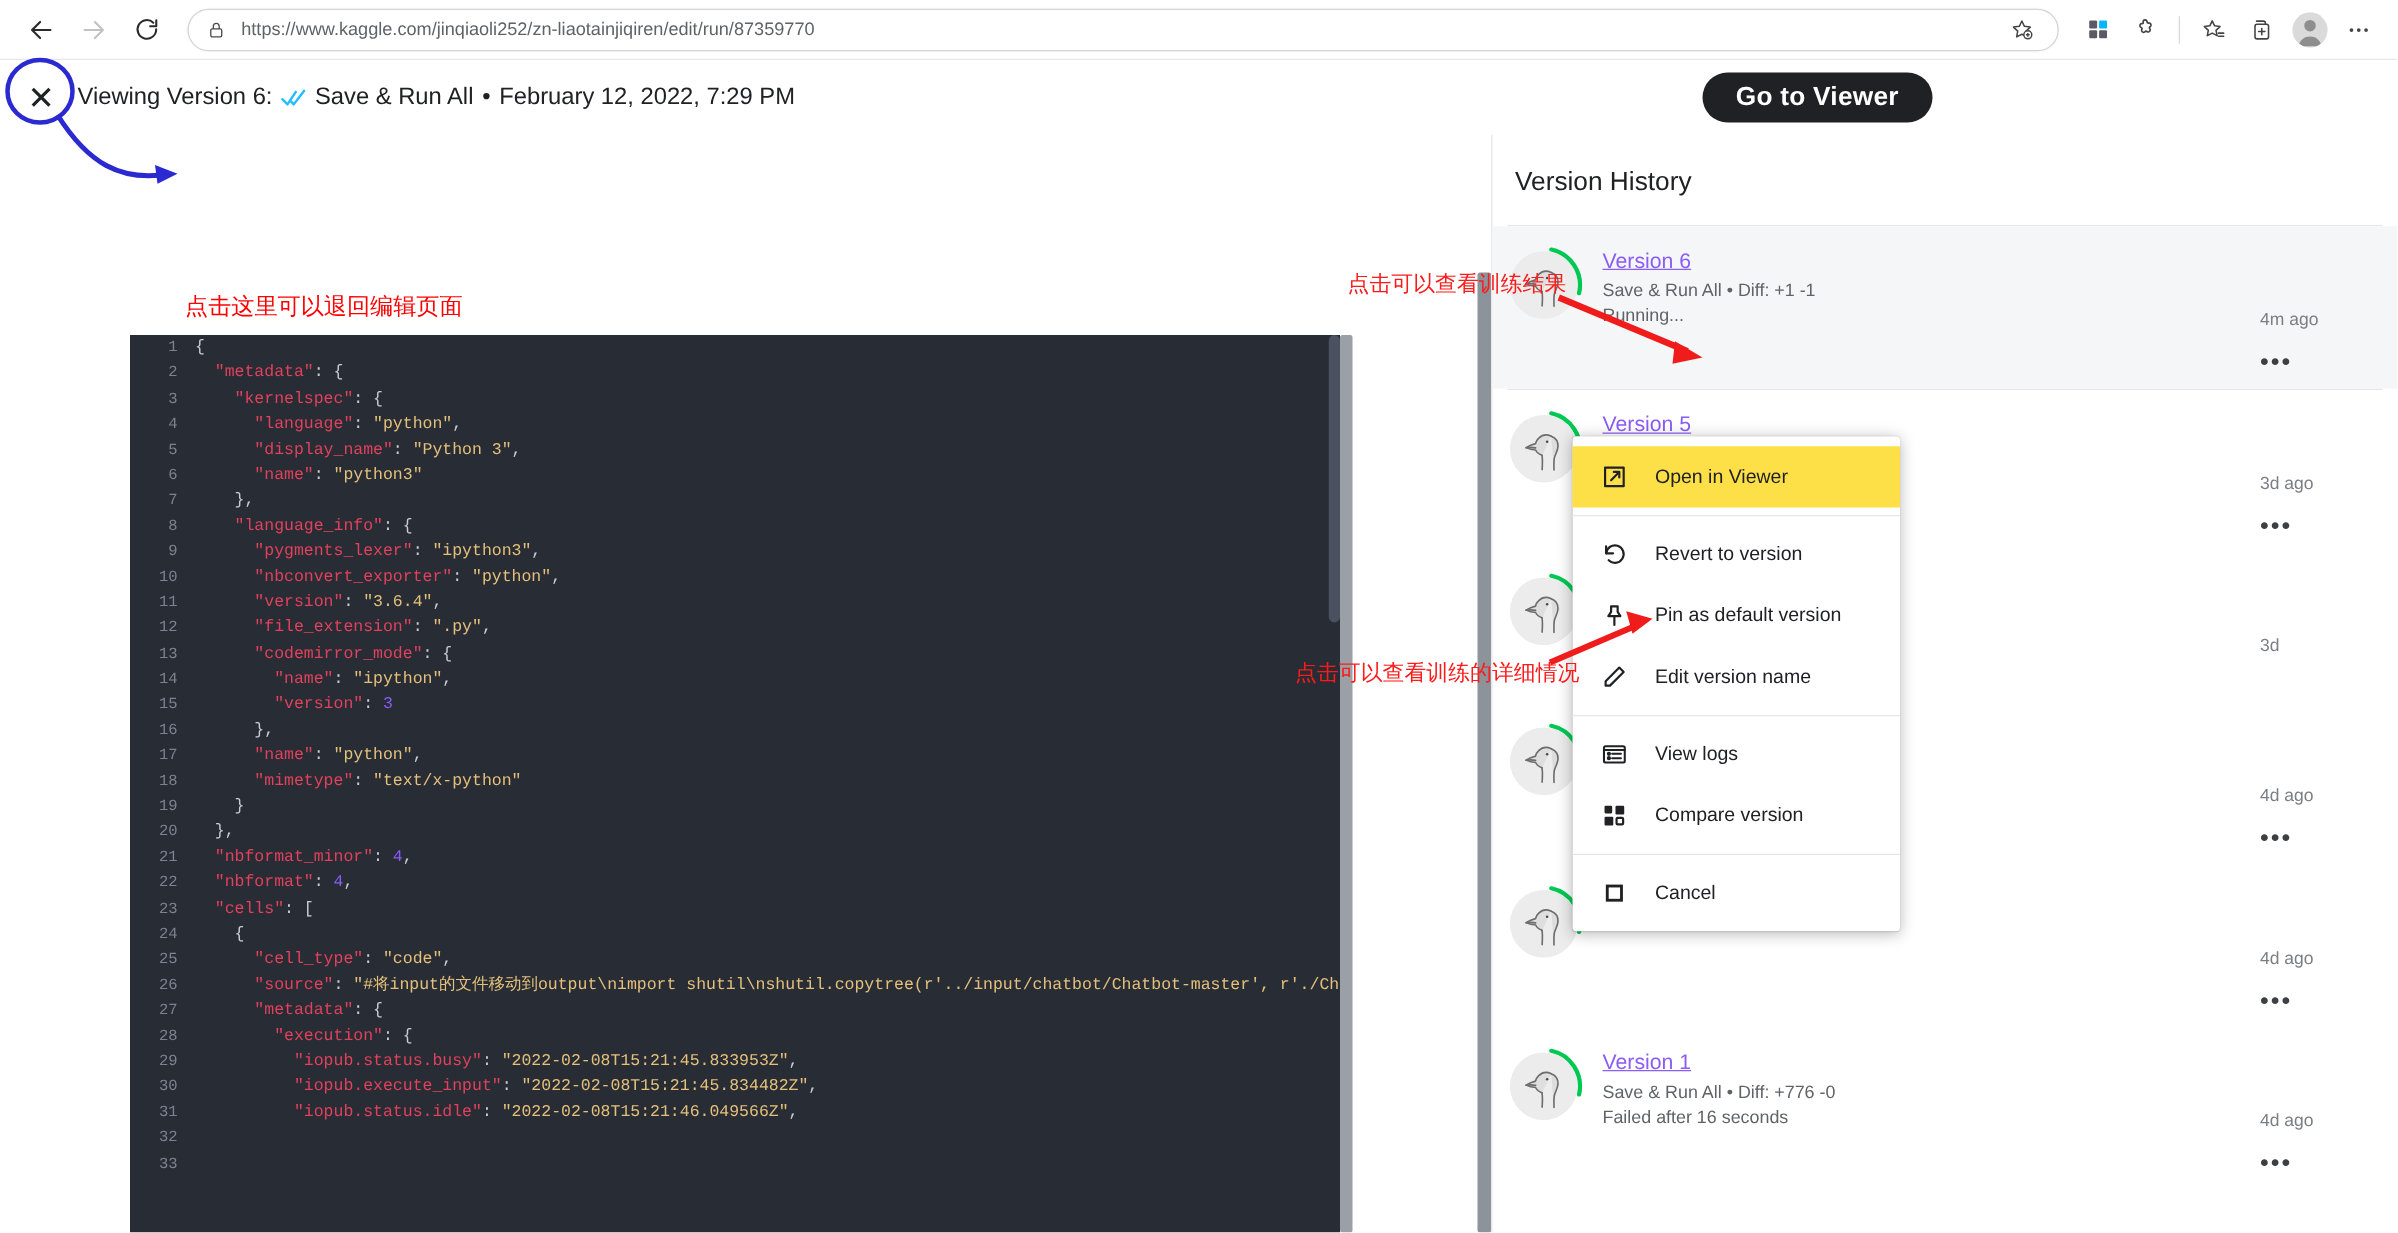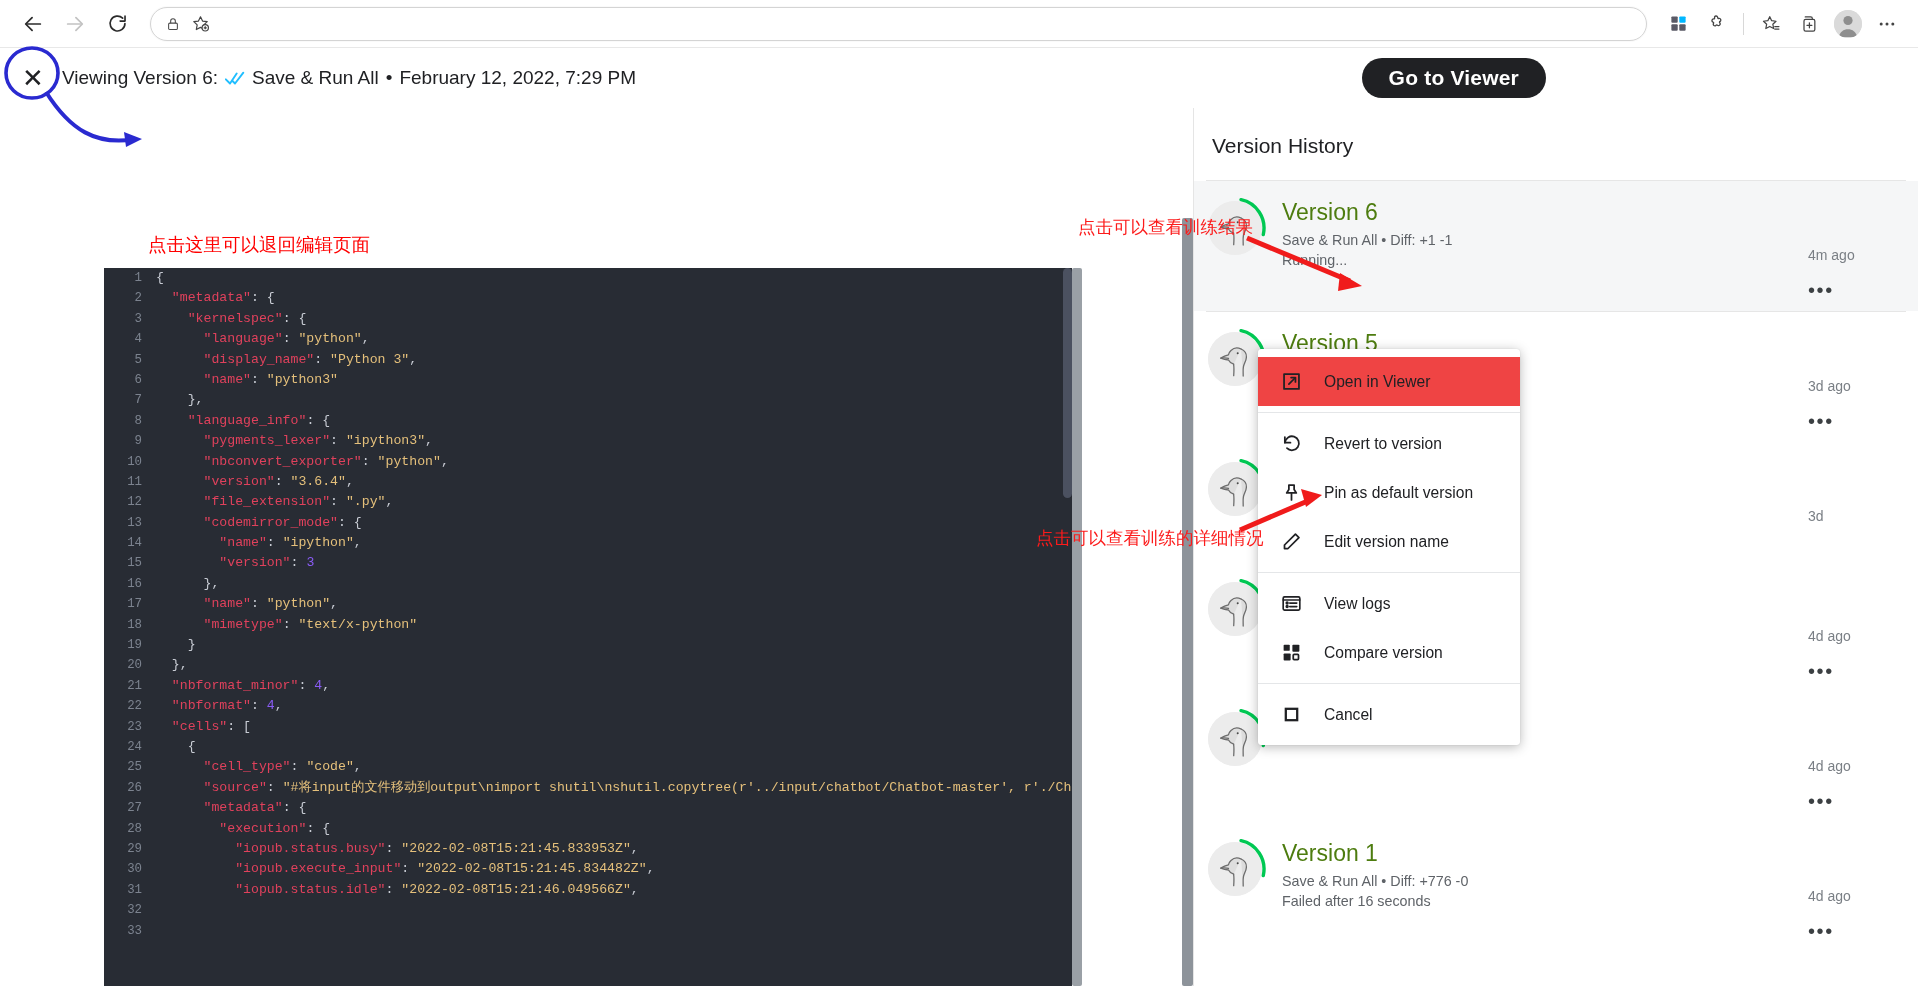--- a/index.html
+++ b/index.html
@@ -228,21 +228,21 @@
     overflow: hidden;
     display:flex;align-items:flex-end;justify-content:center;
   }
   .goose-ring {
     position: absolute; left:0; top:0;
     width: 62px; height: 62px;
     transform: rotate(0deg);
   }
 
   .vh-info { flex: 1 1 auto; min-width: 0; padding-top: 2px; }
-  .vh-name { font-size: 23px; color: #4d7c0f; margin-bottom: 6px; }
+  .vh-name { font-size: 17px; color: #8b5cf6; margin-bottom: 6px; text-decoration: underline; }
   .vh-sub { font-size: 14.3px; color: #5f6368; margin-bottom: 4px; }
   .vh-status { font-size: 14.3px; color: #5f6368; }
 
   .vh-right {
     flex: 0 0 96px;
     text-align: left;
     padding-top: 3px;
     padding-right: 6px;
     margin-top: 47px;
   }
@@ -270,21 +270,21 @@
   .ctx-item {
     display: flex;
     align-items: center;
     height: 49px;
     padding: 0 16px 0 22px;
     font-size: 15.6px;
     color: #202124;
     cursor: pointer;
     gap: 22px;
   }
-  .ctx-item.hover { background:#ef4444; }
+  .ctx-item.hover { background:#fde047; }
   .ctx-ico { width: 22px; height:22px; flex:0 0 22px; display:flex;align-items:center;justify-content:center; color:#202124;}
   .ctx-sep { height:1px; background:#e4e6e8; margin: 6px 0; }
 
   
   .overlay { position:absolute; left:0; top:0; width:1602px; height:986px; pointer-events:none; z-index: 60; }
   .red-note {
     position:absolute;
     color:#fc1b1b;
     font-size:17.5px;
     white-space:nowrap;
@@ -316,20 +316,21 @@
     </svg>
   </div>
 
   <div class="url-wrap">
     <span class="lock-ico">
       <svg width="14" height="16" viewBox="0 0 24 24" fill="none" stroke="currentColor" stroke-width="1.8">
         <rect x="4.5" y="10.5" width="15" height="11" rx="2"></rect>
           <path d="M8 10.5V7a4 4 0 0 1 8 0v3.5"></path>
       </svg>
     </span>
+    <span class="url-text">https://www.kaggle.com/jinqiaoli252/zn-liaotainjiqiren/edit/run/87359770</span>
     <span class="bar-ico">
       <svg width="19" height="19" viewBox="0 0 24 24" fill="none" stroke="currentColor" stroke-width="1.5" stroke-linejoin="round">
         <path d="M12 3.5l2.6 5.4 5.9.8-4.3 4.1 1.1 5.8L12 16.9 6.7 19.6l1.1-5.8L3.5 9.7l5.9-.8z"></path>
         <circle cx="18" cy="17.5" r="4" fill="#fff"></circle>
           <path d="M18 15.6v3.8M16.1 17.5h3.8"></path>
       </svg>
     </span>
   </div>
 
   <div class="bar-ico">

